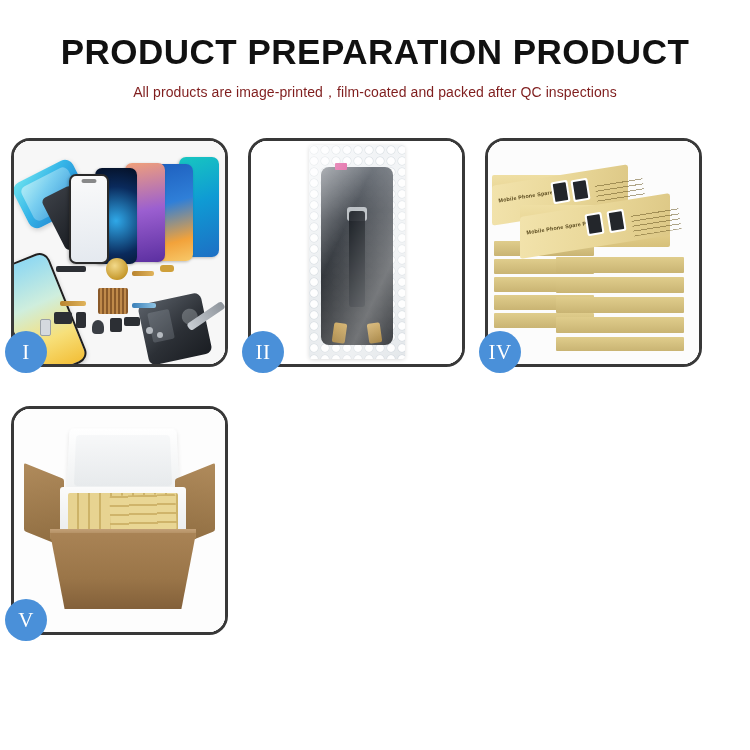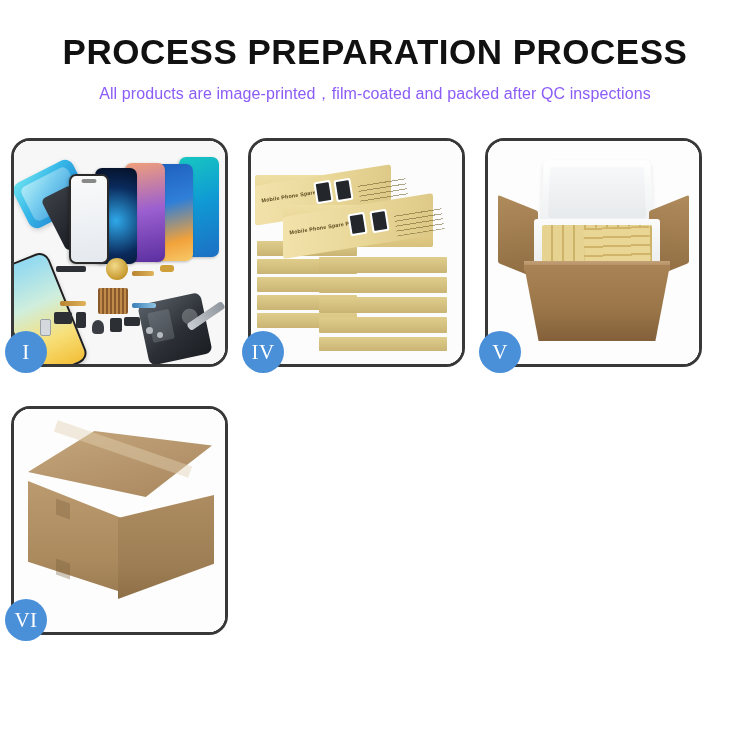--- a/index.html
+++ b/index.html
@@ -24,22 +24,22 @@
   .main-title {
     font-size: 35px;
     font-weight: bold;
     letter-spacing: 0.5px;
     color: #111111;
     line-height: 1.05;
     margin: 0;
     white-space: nowrap;
   }
   .sub-title {
-    font-size: 16px;
-    color: #8b5cf6;
+    font-size: 14px;
+    color: #7f1d1d;
     margin: 13px 0 0 0;
     font-weight: normal;
     letter-spacing: 0.1px;
     white-space: nowrap;
   }
 
   
   .grid {
     position: absolute;
     left: 11px;
@@ -350,21 +350,21 @@
   }
   .ctn-tab1 { position:absolute; left:42px; top:92px; width:14px; height:16px;
               background: rgba(120,95,60,0.35); transform: skewY(20deg); }
   .ctn-tab2 { position:absolute; left:42px; top:152px; width:14px; height:16px;
               background: rgba(120,95,60,0.35); transform: skewY(20deg); }
 </style>
 </head>
 <body>
 
 <div class="header">
-  <h1 class="main-title">PROCESS PREPARATION PROCESS</h1>
+  <h1 class="main-title">PRODUCT PREPARATION PRODUCT</h1>
   <p class="sub-title">All products are image-printed，film-coated and packed after QC inspections</p>
 </div>
 
 <div class="grid">
 
   <div class="panel">
     <div class="panel-inner">
       <div class="p1-bg"></div>
       <div class="film-sheet"></div>
       <div class="lcd-dark"></div>
@@ -392,20 +392,35 @@
       <div class="part pr8"></div>
       <div class="part pr9"></div>
       <div class="part pr10"></div>
       <div class="part pr11"></div>
       <div class="part pr12"></div>
       <div class="part pr13"></div>
     </div>
     <div class="badge">I</div>
   </div>
 
+  <div class="panel">
+    <div class="panel-inner">
+      <div class="p2-bg"></div>
+      <div class="bubble-bag">
+        <div class="lcd-panel"></div>
+        <div class="lcd-conn"></div>
+        <div class="lcd-cable"></div>
+        <div class="lcd-gold-l"></div>
+        <div class="lcd-gold-r"></div>
+        <div class="pink-label"></div>
+        <div class="bag-sheen"></div>
+      </div>
+    </div>
+    <div class="badge">II</div>
+  </div>
 
 
   <div class="panel">
     <div class="panel-inner">
       <div class="p4-bg"></div>
       <div class="stack">
 
         <div class="edge" style="left:4px;  top:88px;  width:100px; height:15px;"></div>
         <div class="edge" style="left:4px;  top:106px; width:100px; height:15px;"></div>
         <div class="edge" style="left:4px;  top:124px; width:100px; height:15px;"></div>
@@ -446,26 +461,14 @@
       <div class="flap-r"></div>
       <div class="foam-inner"></div>
       <div class="yellow-stack"></div>
       <div class="yellow-stack2"></div>
       <div class="carton-rim"></div>
       <div class="carton-body"></div>
     </div>
     <div class="badge">V</div>
   </div>
 
-  <div class="panel">
-    <div class="panel-inner">
-      <div class="p6-bg"></div>
-      <div class="ctn-top"></div>
-      <div class="ctn-tape"></div>
-      <div class="ctn-front"></div>
-      <div class="ctn-side"></div>
-      <div class="ctn-tab1"></div>
-      <div class="ctn-tab2"></div>
-    </div>
-    <div class="badge">VI</div>
-  </div>
 
 </div>
 
 </body></html>

